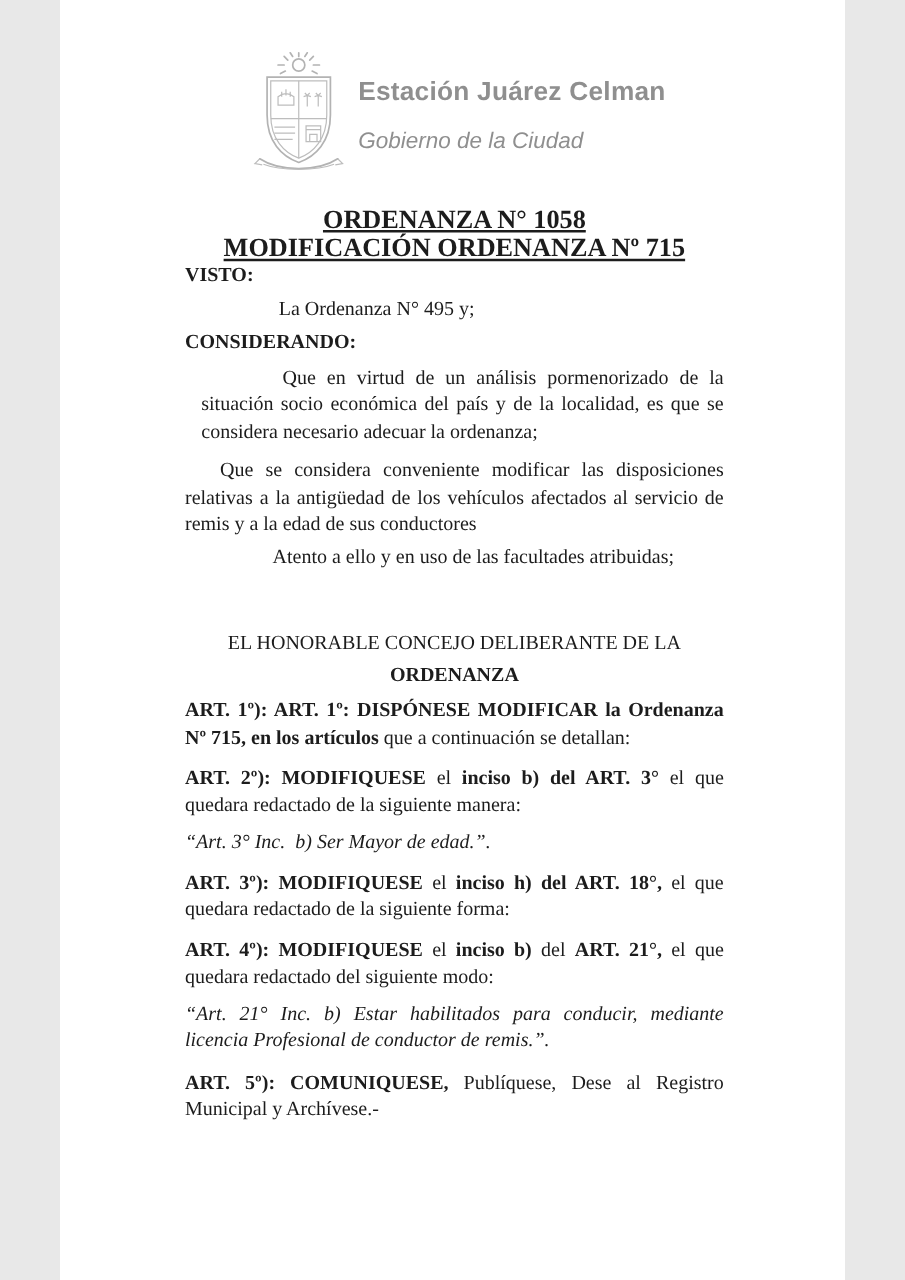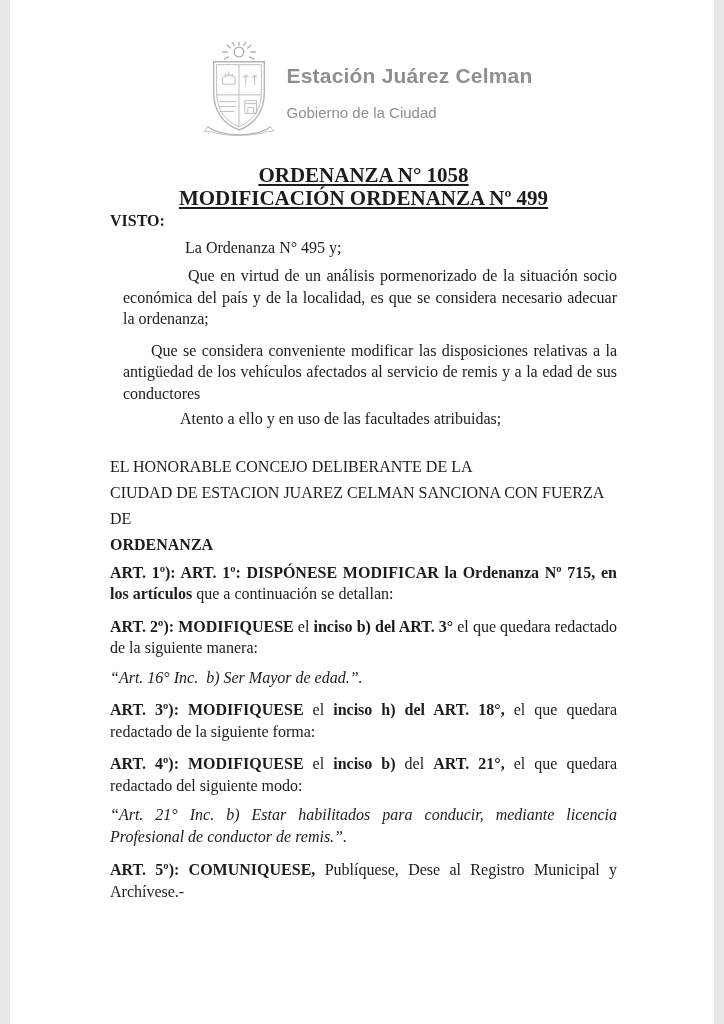--- a/index.html
+++ b/index.html
@@ -1,39 +1,39 @@
 <!DOCTYPE html>
 <html><head>
 <meta charset="utf-8">
 <style>
   html,body { margin:0; padding:0; background:#e8e8e8; }
   .page {
-    width:704px; height:1024px; background:#ffffff; margin:0 auto;
+    width:628px; height:1024px; background:#ffffff; margin:0 auto;
     box-sizing:border-box; padding:44px 97px 0 100px;
     font-family:"Liberation Serif", serif; font-size:16px; color:#1c1c1c;
     position:relative; overflow:hidden;
   }
   
   .header { display:flex; align-items:center; justify-content:center; height:96px; margin-left:6px; }
   .crest { flex:0 0 auto; }
   .logo-text { margin-left:10px; color:#8f8f8f; font-family:"Liberation Sans", sans-serif; }
   .logo-title { font-weight:bold; font-size:21px; letter-spacing:0.2px; }
-  .logo-sub { font-size:15px; margin-top:16px; }
+  .logo-sub { font-size:18px; margin-top:16px;font-style:italic; }
   
   .doc-title { text-align:center; margin-top:24px; }
   .doc-title div { font-weight:bold; font-size:21px; line-height:23px; text-decoration:underline; }
   
   p { margin:0; text-align:justify; line-height:21.5px; }
   .label { font-weight:bold; text-align:left; }
   .visto-text { margin-top:5px; margin-left:75px; text-align:left; }
   .considerando { font-weight:bold; margin-top:5px; text-align:left; }
   .para1 { margin-top:7px; margin-left:13px; text-indent:65px; }
-  .para2 { margin-top:10px; margin-left:13px; text-indent:28px; }
+  .para2 { margin-top:10px; text-indent:28px; }
   .atento { margin-top:4px; margin-left:70px; text-align:left; }
-  .sanction { margin-top:24px; }
+  .sanction { margin-top:46px; text-align:center; }
   .sanction div { line-height:26px; }
   .sanction .bold { font-weight:bold; }
   .article { margin-top:11px; }
   .article .b { font-weight:bold; }
   .quote { margin-top:8px; font-style:italic; white-space:pre-wrap; }
   .art1 { margin-top:4px; }
   svg .ln { stroke:#b3b3b3; stroke-width:1.4; fill:none; stroke-linecap:round; }
   svg .thin { stroke:#bdbdbd; stroke-width:1; fill:none; }
 </style>
 </head>
@@ -66,39 +66,39 @@
       </svg>
     </span>
     <span class="logo-text">
       <div class="logo-title">Estación Juárez Celman</div>
       <div class="logo-sub">Gobierno de la Ciudad</div>
     </span>
   </div>
 
   <div class="doc-title">
     <div>ORDENANZA N° 1058</div>
-    <div>MODIFICACIÓN ORDENANZA Nº 499</div>
+    <div>MODIFICACIÓN ORDENANZA Nº 715</div>
   </div>
 
   <p class="label">VISTO:</p>
   <p class="visto-text">La Ordenanza N° 495 y;</p>
+  <p class="considerando">CONSIDERANDO:</p>
   <p class="para1">Que en virtud de un análisis pormenorizado de la situación socio económica del país y de la localidad, es que se considera necesario adecuar la ordenanza;</p>
   <p class="para2">Que se considera conveniente modificar las disposiciones relativas a la antigüedad de los vehículos afectados al servicio de remis y a la edad de sus conductores</p>
   <p class="atento">Atento a ello y en uso de las facultades atribuidas;</p>
 
   <div class="sanction">
     <div>EL HONORABLE CONCEJO DELIBERANTE DE LA</div>
-    <div>CIUDAD DE ESTACION JUAREZ CELMAN SANCIONA CON FUERZA DE</div>
     <div class="bold">ORDENANZA</div>
   </div>
 
   <p class="article art1"><span class="b">ART. 1º): ART. 1º: DISPÓNESE MODIFICAR la Ordenanza Nº 715, en los artículos</span><span> que a continuación se detallan:</span></p>
 
   <p class="article"><span class="b">ART. 2º): MODIFIQUESE</span><span> el </span><span class="b">inciso b) del ART. 3°</span><span> el que quedara redactado de la siguiente manera:</span></p>
-  <p class="quote">“Art. 16° Inc.  b) Ser Mayor de edad.”.</p>
+  <p class="quote">“Art. 3° Inc.  b) Ser Mayor de edad.”.</p>
 
   <p class="article"><span class="b">ART. 3º): MODIFIQUESE</span><span> el </span><span class="b">inciso h) del ART. 18°,</span><span> el que quedara redactado de la siguiente forma:</span></p>
 
   <p class="article"><span class="b">ART. 4º): MODIFIQUESE</span><span> el </span><span class="b">inciso b)</span><span> del </span><span class="b">ART. 21°,</span><span> el que quedara redactado del siguiente modo:</span></p>
   <p class="quote">“Art. 21° Inc. b) Estar habilitados para conducir, mediante licencia Profesional de conductor de remis.”.</p>
 
   <p class="article" style="margin-top:12px;"><span class="b">ART. 5º): COMUNIQUESE,</span><span> Publíquese, Dese al Registro Municipal y Archívese.-</span></p>
 
 </div>
 

